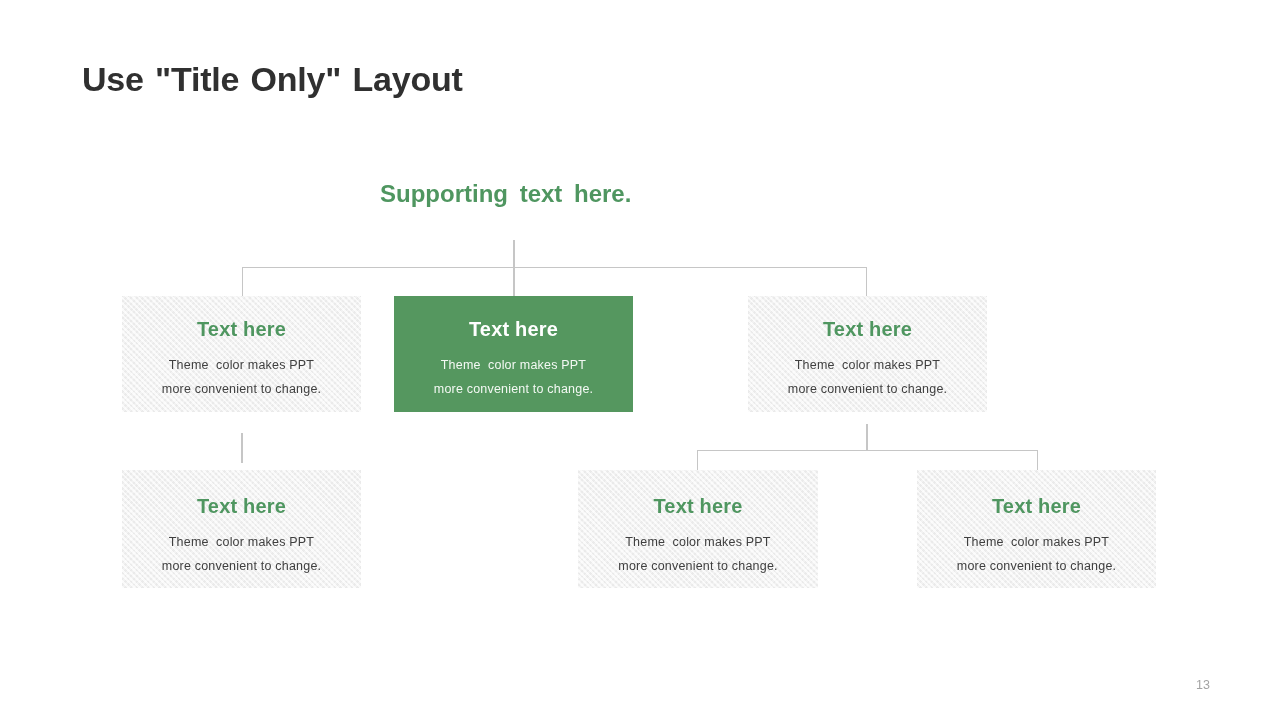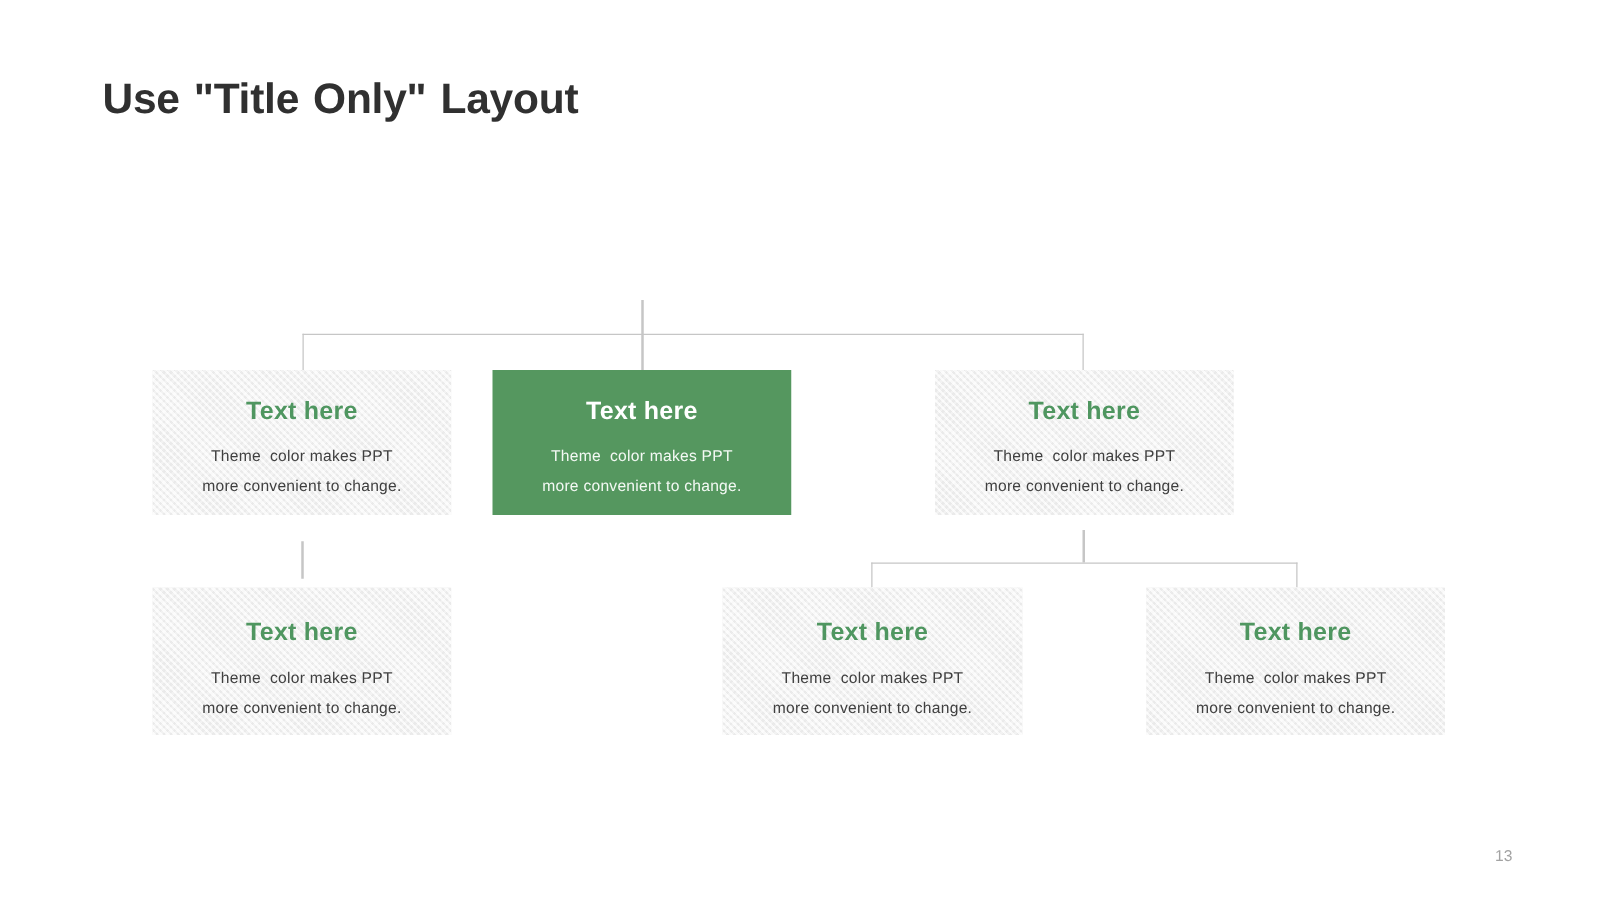--- a/index.html
+++ b/index.html
@@ -61,20 +61,21 @@
     font-size:12.5px;color:var(--page-number-gray);margin-left:12px;
   }
 </style>
 </head>
 <body>
 
 <div class="slide">
 
   <h1 class="slide-title">Use "Title Only" Layout</h1>
 
+  <div class="supporting">Supporting  text  here.</div>
 
   <div>
     <div class="line v thick" style="left:513px;top:240px;height:56px;"></div>
     <div class="line h" style="left:242px;top:267px;width:625px;"></div>
     <div class="line v" style="left:242px;top:267px;height:29px;"></div>
     <div class="line v" style="left:866px;top:267px;height:29px;"></div>
     <div class="line v thick" style="left:241px;top:433px;height:30px;"></div>
     <div class="line v thick" style="left:866px;top:424px;height:26px;"></div>
     <div class="line h" style="left:697px;top:450px;width:341px;"></div>
     <div class="line v" style="left:697px;top:450px;height:20px;"></div>

